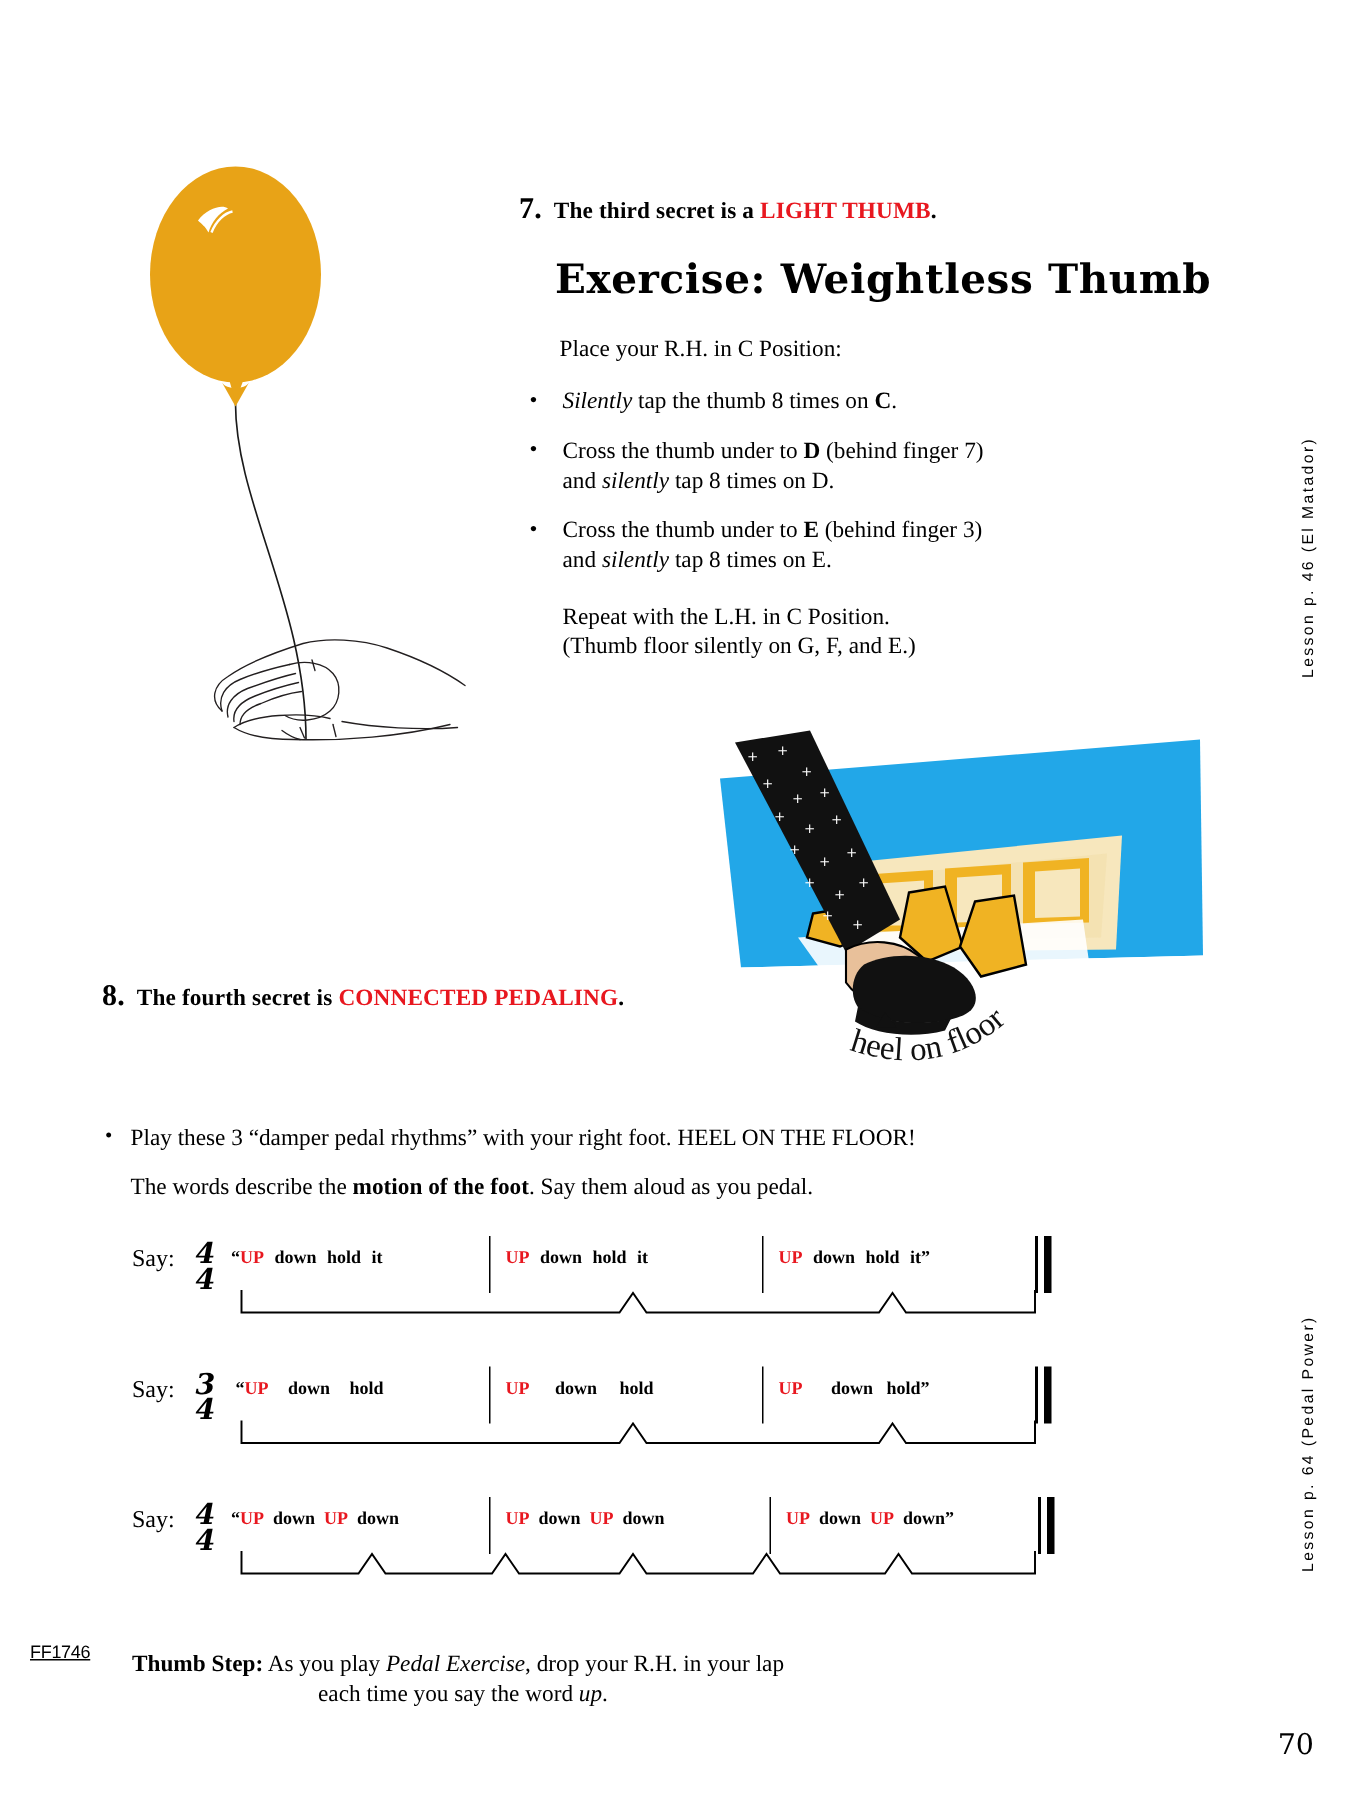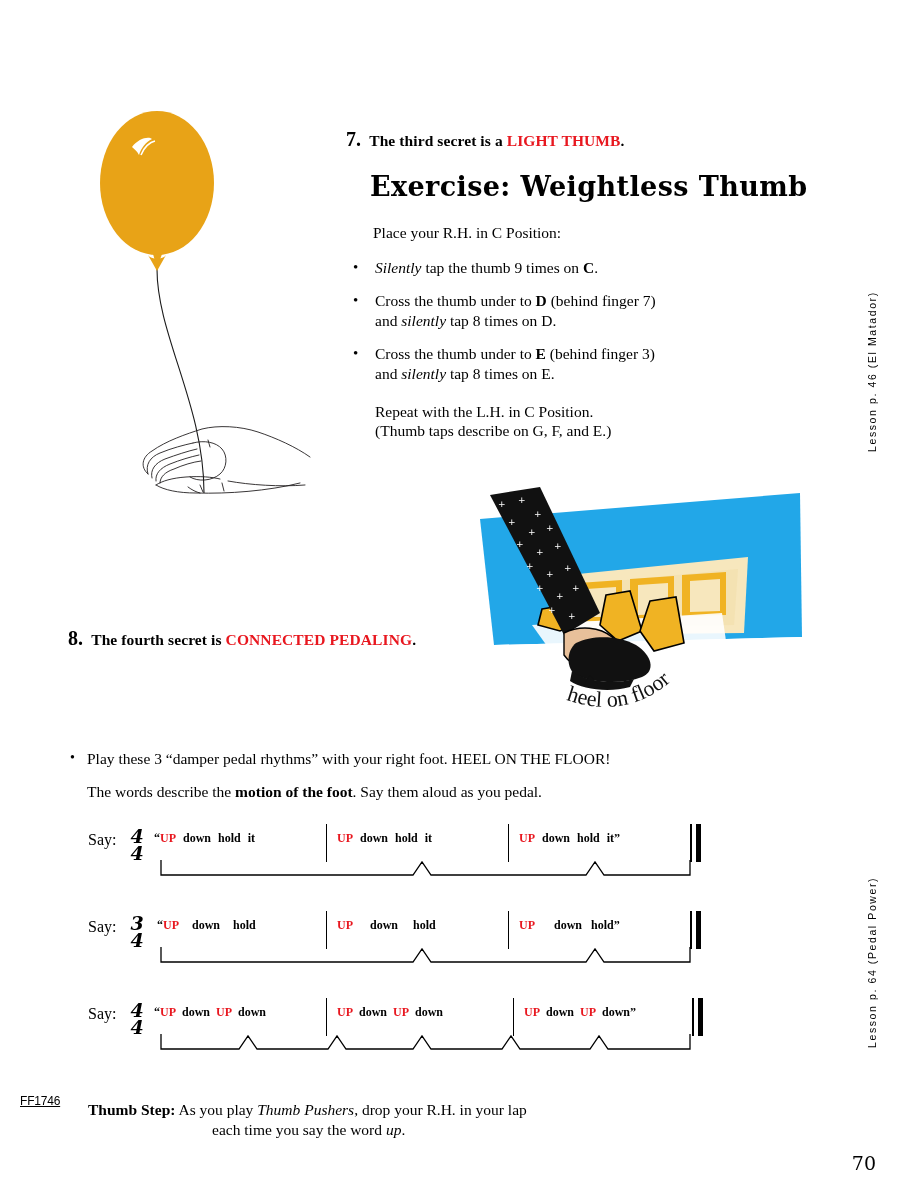--- a/index.html
+++ b/index.html
@@ -193,39 +193,39 @@
     <span class="secret-num">7.</span>
     <span style="display:inline-block;width:4px"></span><span>The third secret is a </span><span class="red">LIGHT THUMB</span><span>.</span>
   </div>
 
   <div class="exercise-title" style="left:370px; top:171px;">Exercise: Weightless Thumb</div>
 
   <div class="body-text" style="left:373px; top:223px;">Place your R.H. in C Position:</div>
 
   <div class="bullet-row" style="left:375px; top:258px; width:400px;">
     <span class="bul">•</span>
-    <span class="ital">Silently</span><span> tap the thumb 9 times on </span><span class="bold">C</span><span>.</span>
+    <span class="ital">Silently</span><span> tap the thumb 8 times on </span><span class="bold">C</span><span>.</span>
   </div>
 
   <div class="bullet-row" style="left:375px; top:291px; width:400px;">
     <span class="bul">•</span>
     <span>Cross the thumb under to </span><span class="bold">D</span><span> (behind finger 7)</span><br>
     <span>and </span><span class="ital">silently</span><span> tap 8 times on D.</span>
   </div>
 
   <div class="bullet-row" style="left:375px; top:344px; width:400px;">
     <span class="bul">•</span>
     <span>Cross the thumb under to </span><span class="bold">E</span><span> (behind finger 3)</span><br>
     <span>and </span><span class="ital">silently</span><span> tap 8 times on E.</span>
   </div>
 
   <div class="body-text" style="left:375px; top:402px;">Repeat with the L.H. in C Position.</div>
-  <div class="body-text" style="left:375px; top:421px;">(Thumb taps describe on G, F, and E.)</div>
-
-  <div class="secret-line" style="left:68px; top:627px;text-align:right;">
+  <div class="body-text" style="left:375px; top:421px;">(Thumb floor silently on G, F, and E.)</div>
+
+  <div class="secret-line" style="left:68px; top:653px;text-align:right;">
     <span class="secret-num">8.</span>
     <span style="display:inline-block;width:4px"></span><span>The fourth secret is </span><span class="red">CONNECTED PEDALING</span><span>.</span>
   </div>
 
 
   <div class="bullet-dot-sm" style="left:70px; top:750px;">•</div>
   <div class="body-text" style="left:87px; top:749px;">Play these 3 “damper pedal rhythms” with your right foot. HEEL ON THE FLOOR!</div>
   <div class="body-text" style="left:87px; top:782px;">
     <span>The words describe the </span><span class="bold">motion of the foot</span><span>. Say them aloud as you pedal.</span>
   </div>
@@ -361,21 +361,21 @@
       <span class="red w" style="margin-right:6px">UP</span><span class="w" style="margin-right:6px">down</span><span class="red w" style="margin-right:6px">UP</span><span class="w">down</span><span>”</span>
     </div>
     <div class="endbar-thin" style="left:692px; top:998px; height:38px;"></div>
     <div class="endbar-thick" style="left:698px; top:998px; height:38px;"></div>
     <svg style="position:absolute; left:160px; top:1032px;" width="532" height="22">
       <path d="M1 2 L1 17 L79 17 L88 4 L97 17 L168 17 L177 4 L186 17 L253 17 L262 4 L271 17 L342 17 L351 4 L360 17 L430 17 L439 4 L448 17 L530 17 L530 2" fill="none" stroke="#000" stroke-width="1.3"></path>
     </svg>
   </div>
 
   <div class="body-text" style="left:88px; top:1100px;">
-    <span class="bold">Thumb Step:</span><span> As you play </span><span class="ital">Thumb Pushers</span><span>, drop your R.H. in your lap</span>
+    <span class="bold">Thumb Step:</span><span> As you play </span><span class="ital">Pedal Exercise</span><span>, drop your R.H. in your lap</span>
   </div>
   <div class="body-text" style="left:172px; top:1120px;margin-left:40px;">
     <span>each time you say the word </span><span class="ital">up</span><span>.</span>
   </div>
 
   <div class="side-label" style="left:866px; top:452px;">Lesson p. 46 (El Matador)</div>
   <div class="side-label" style="left:866px; top:1048px;">Lesson p. 64 (Pedal Power)</div>
 
   <div class="footer-code">FF1746</div>
   <div class="footer-page">70</div>

